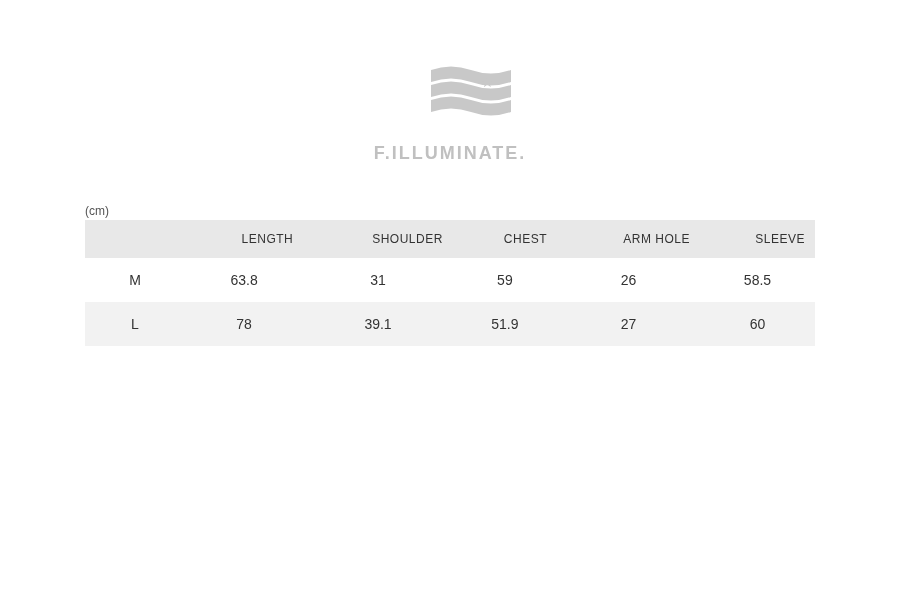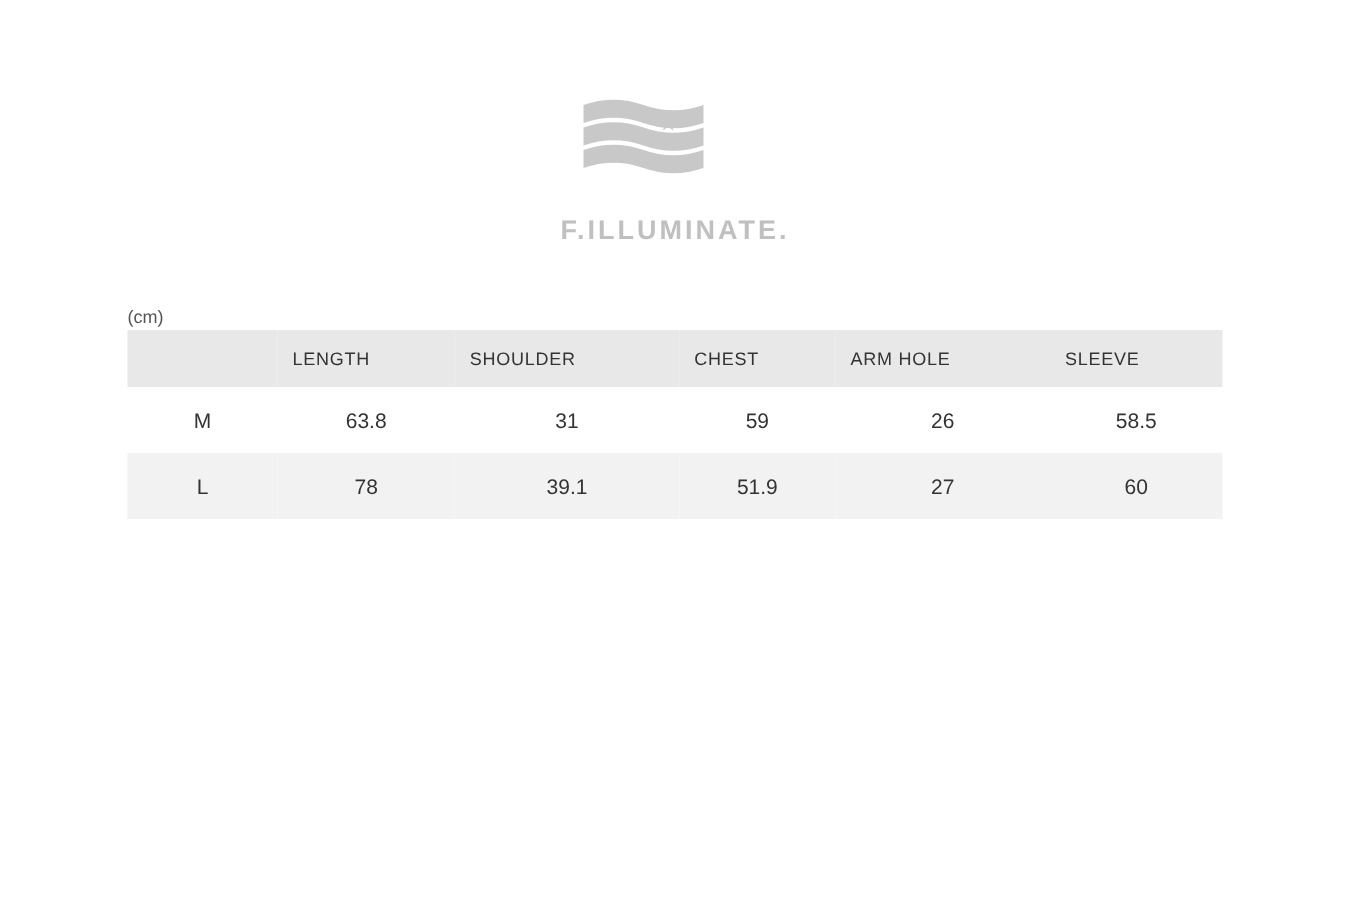--- a/index.html
+++ b/index.html
@@ -16,21 +16,21 @@
       display: flex;
       flex-direction: column;
       align-items: center;
       justify-content: flex-start;
       overflow: hidden;
     }
 
     .logo-section {
       display: flex;
       flex-direction: column;
-      align-items: flex-start;
+      align-items: flex-end;
       margin-top: 55px;
       margin-bottom: 30px;
     }
 
     .logo-svg {
       width: 110px;
       height: 80px;
     }
 
     .logo-text {
@@ -59,21 +59,21 @@
       border-collapse: collapse;
       font-size: 13px;
     }
 
     thead tr {
       background-color: #e8e8e8;
     }
 
     thead th {
       padding: 12px 10px;
-      text-align: left;
+      text-align: right;
       font-weight: normal;
       color: #333;
       font-size: 12px;
       letter-spacing: 0.5px;
     }
 
     tbody tr:nth-child(odd) {
       background-color: #ffffff;
     }
 

